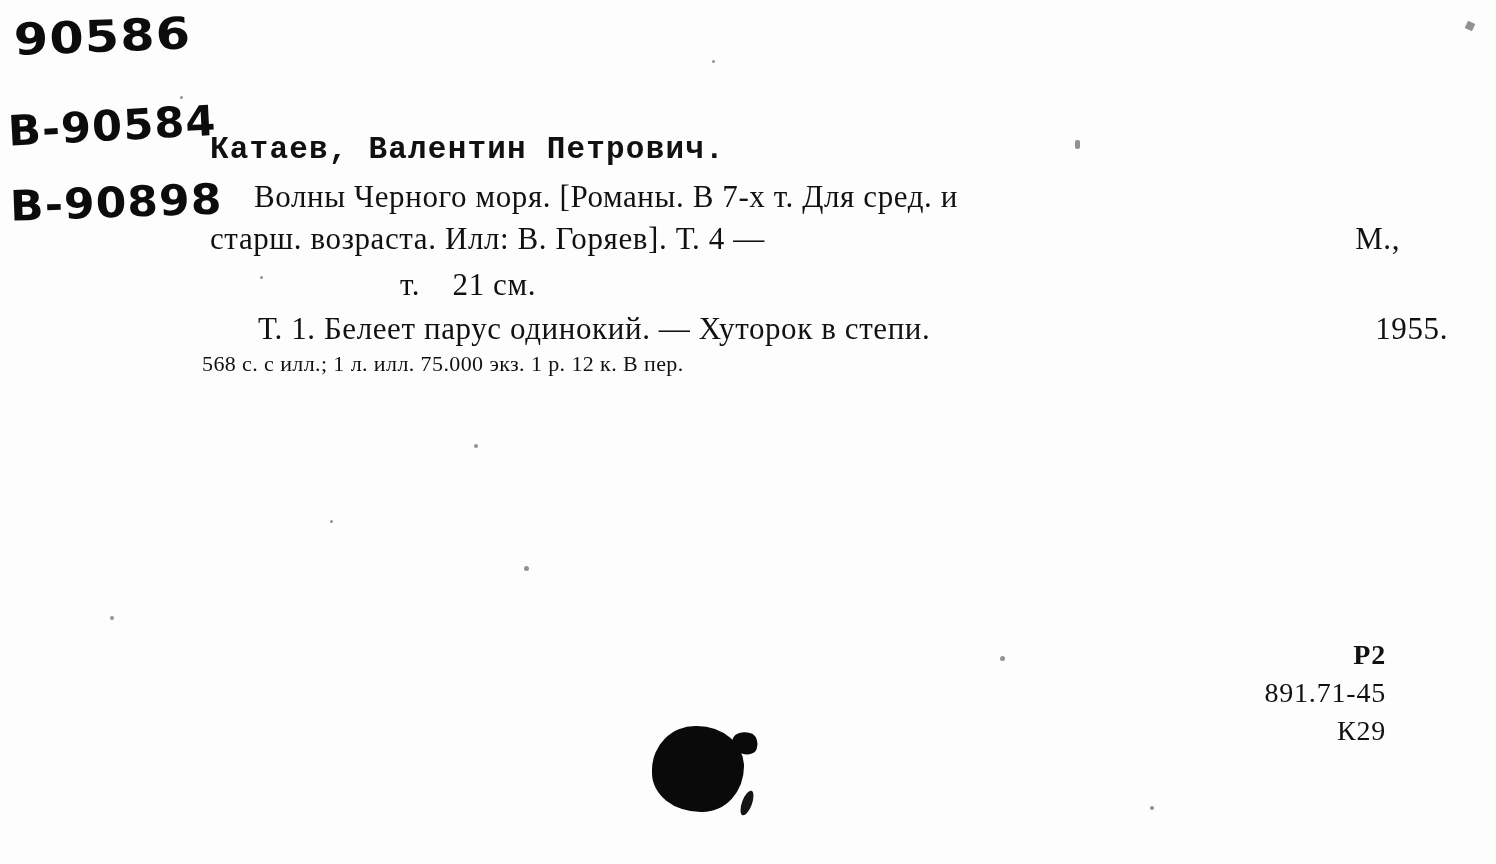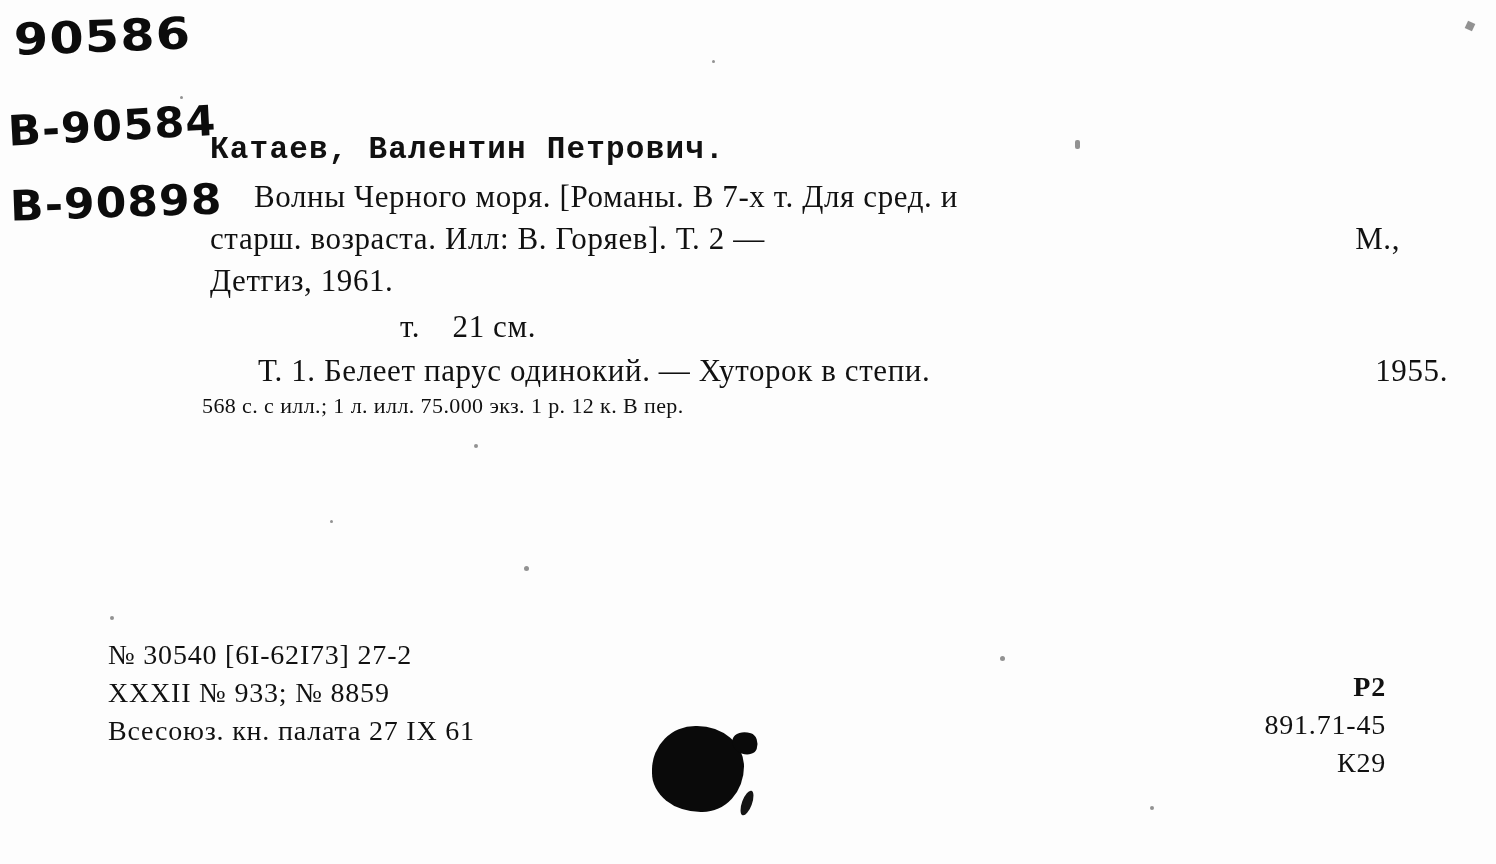--- a/index.html
+++ b/index.html
@@ -118,21 +118,21 @@
   #footer-right {
     position: absolute;
     right: 110px;
     top: 636px;
     text-align: right;
     font-family: "Liberation Serif", serif;
     font-size: 28px;
     letter-spacing: .8px;
     line-height: 1.36;
   }
-  #footer-right .bold { font-weight: 700; margin-top: 32px; }
+  #footer-right .bold { font-weight: 700; }
 
   
   #blot {
     position: absolute;
     left: 652px;
     top: 726px;
     width: 92px;
     height: 86px;
     background: #0a0a0a;
     border-radius: 48% 52% 46% 54% / 52% 48% 54% 46%;
@@ -180,44 +180,38 @@
   <div class="hand" id="hand-2">B-90584</div>
   <div class="hand" id="hand-3">B-90898</div>
 
   <div id="bib">
 
     <p class="author">Катаев, Валентин Петрович.</p>
 
     <p class="body-line indent-1">Волны Черного моря. [Романы. В 7-х т. Для сред.  и</p>
 
     <div class="body-line line-2">
-      <span>старш. возраста.  Илл: В. Горяев]. Т. 2 —</span>
+      <span>старш. возраста.  Илл: В. Горяев]. Т. 4 —</span>
       <span>М.,</span>
     </div>
 
-    <p class="body-line">Детгиз, 1961.</p>
 
     <div class="line-size">
       <span>т.</span>
       <span class="sm">21 см.</span>
     </div>
 
     <div class="contents-line">
       <span>Т. 1. Белеет  парус  одинокий. — Хуторок  в  степи.</span>
       <span>1955.</span>
     </div>
 
     <p class="phys-line phys-offset">568 с. с илл.; 1 л. илл. 75.000 экз. 1 р. 12 к. В пер.</p>
   </div>
 
-  <div id="footer-left">
-    <div>№ 30540 [6I-62I73]  27-2</div>
-    <div>XXXII № 933;  № 8859</div>
-    <div>Всесоюз. кн. палата 27 IX 61</div>
-  </div>
 
   <div id="footer-right">
     <div class="bold">Р2</div>
     <div>891.71-45</div>
     <div>К29</div>
   </div>
 
   <div id="blot"></div>
   <div id="blot-tail"></div>
 

